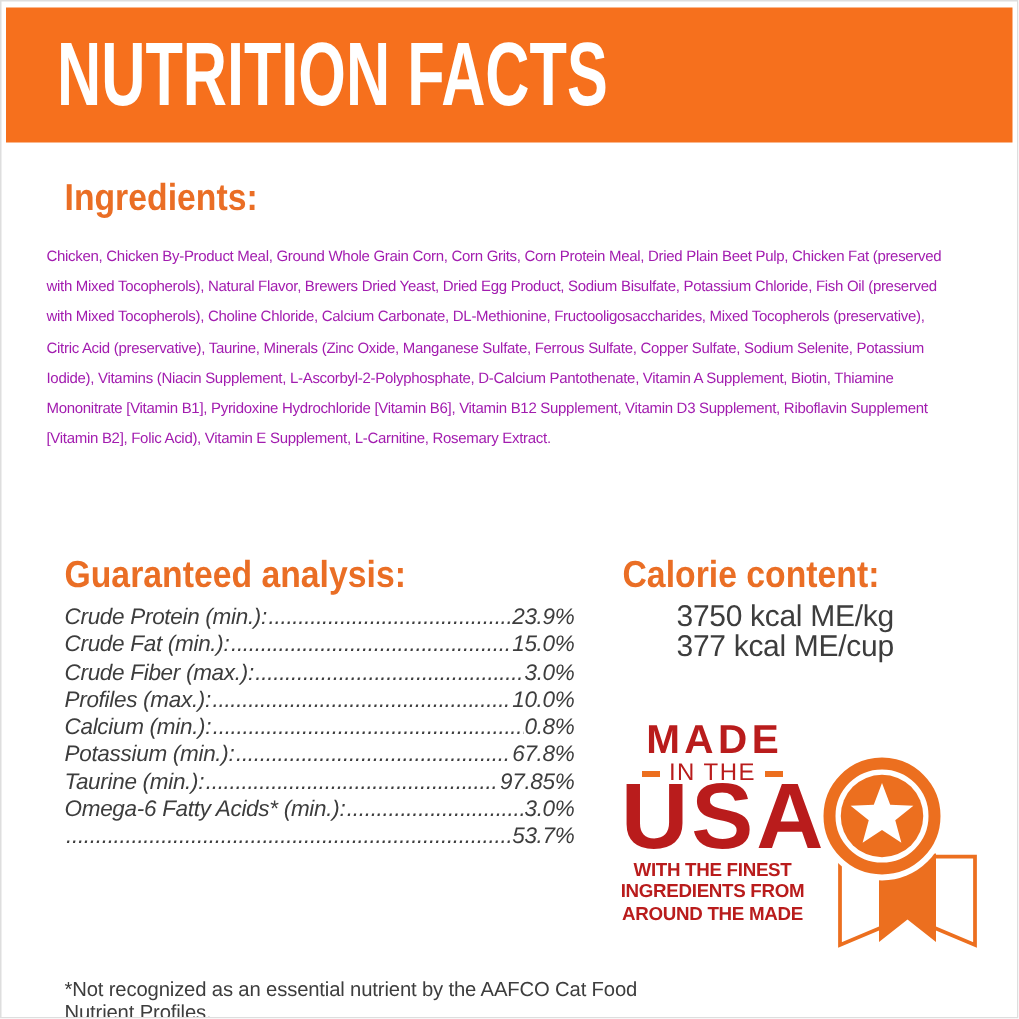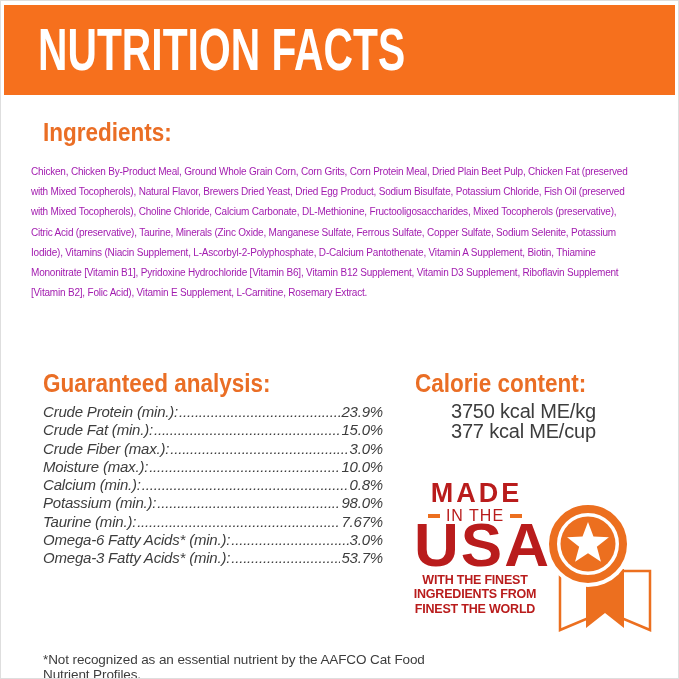--- a/index.html
+++ b/index.html
@@ -119,46 +119,45 @@
       <span class="lbl">Crude Fat (min.):</span>
         <span class="dots"></span>
         <span class="val">15.0%</span>
     </div>
     <div class="analysis-row">
       <span class="lbl">Crude Fiber (max.):</span>
         <span class="dots"></span>
         <span class="val">3.0%</span>
     </div>
     <div class="analysis-row">
-      <span class="lbl">Moisture (max.):</span>
+      <span class="lbl">Profiles (max.):</span>
         <span class="dots"></span>
         <span class="val">10.0%</span>
     </div>
     <div class="analysis-row">
       <span class="lbl">Calcium (min.):</span>
         <span class="dots"></span>
         <span class="val">0.8%</span>
     </div>
     <div class="analysis-row">
       <span class="lbl">Potassium (min.):</span>
         <span class="dots"></span>
-        <span class="val">98.0%</span>
+        <span class="val">67.8%</span>
     </div>
     <div class="analysis-row">
       <span class="lbl">Taurine (min.):</span>
         <span class="dots"></span>
-        <span class="val">7.67%</span>
+        <span class="val">97.85%</span>
     </div>
     <div class="analysis-row">
       <span class="lbl">Omega-6 Fatty Acids* (min.):</span>
         <span class="dots"></span>
         <span class="val">3.0%</span>
     </div>
     <div class="analysis-row">
-      <span class="lbl">Omega-3 Fatty Acids* (min.):</span>
         <span class="dots"></span>
         <span class="val">53.7%</span>
     </div>
   </div>
 
   <div class="sec-heading" id="calorie-heading">Calorie content:</div>
 
   <div class="calorie-lines">
     <div>3750 kcal ME/kg</div>
     <div>377 kcal ME/cup</div>
@@ -168,21 +167,21 @@
     <div class="usa-made">MADE</div>
     <div class="usa-inthe">
       <span class="usa-dash"></span>
       <span>IN THE</span>
       <span class="usa-dash"></span>
     </div>
     <div class="usa-usa">USA</div>
     <div class="usa-tagline">
       <div>WITH THE FINEST</div>
       <div>INGREDIENTS FROM</div>
-      <div>FINEST THE WORLD</div>
+      <div>AROUND THE MADE</div>
     </div>
   </div>
 
   <svg class="medal" width="112" height="135" viewBox="0 0 112 135">
 
     <path d="M14,70 L14,129 L59,110 L104,129 L104,70 Z" fill="#ffffff" stroke="#ec6f1f" stroke-width="2.5"></path>
 
     <path d="M40,68 L78,68 L78,127 L59,112 L40,127 Z" fill="#ec6f1f"></path>
 
     <circle cx="42" cy="43" r="43" fill="#ffffff"></circle>

